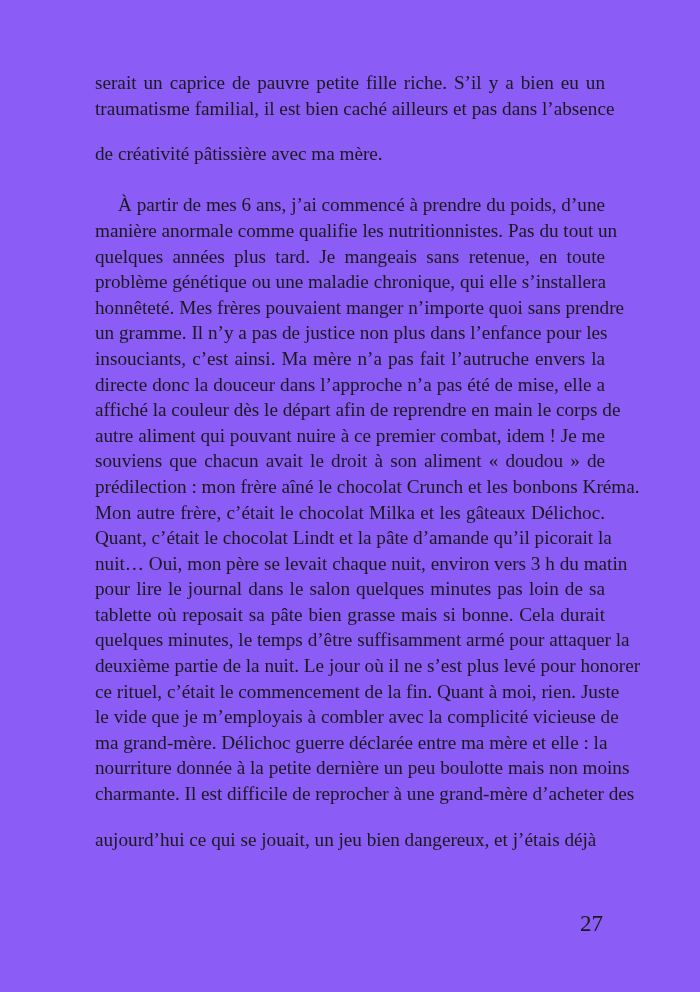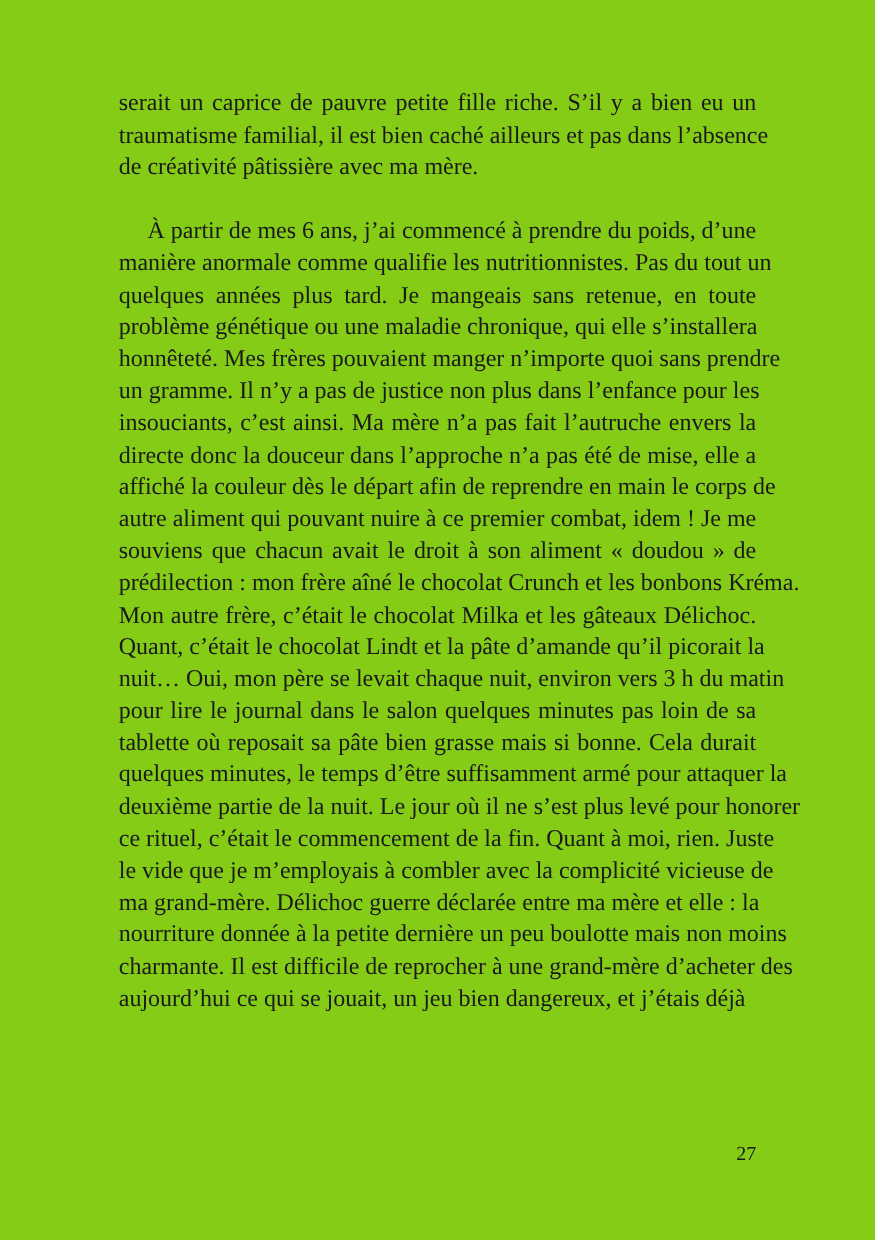--- a/index.html
+++ b/index.html
@@ -13,54 +13,54 @@
     position: relative;
     overflow: hidden;
     font-family: "Liberation Serif", "DejaVu Serif", serif;
     color: #1a1a1a;
   }
   .page {
     position: absolute;
     left: 0; top: 0;
     width: 700px;
     height: 992px;
-    background: #84cc16;
+    background: #8b5cf6;
   }
   .text-block {
     position: absolute;
     left: 95px;
     top: 70px;
     width: 510px;
     font-size: 19.2px;
     line-height: 25.6px;
   }
   .line {
     display: block;
     white-space: nowrap;
     text-align: justify;
     text-align-last: justify;
     height: 25.6px;
   }
   .line.last {
     text-align-last: left;
+    margin-top: 20px;
   }
   .line.indent {
     text-indent: 23px;
   }
   .para-gap {
     display: block;
     height: 25.6px;
   }
   .page-number {
     position: absolute;
     left: 580px;
     top: 913px;
     width: 25px;
-    text-align: right;
-    font-size: 16px;
+    font-size: 23px;
     line-height: 22px;
   }
 </style>
 </head>
 <body>
 
 <div class="page">
   <div class="text-block">
     <div>
       <span class="line">serait un caprice de pauvre petite fille riche. S’il y a bien eu un</span>

